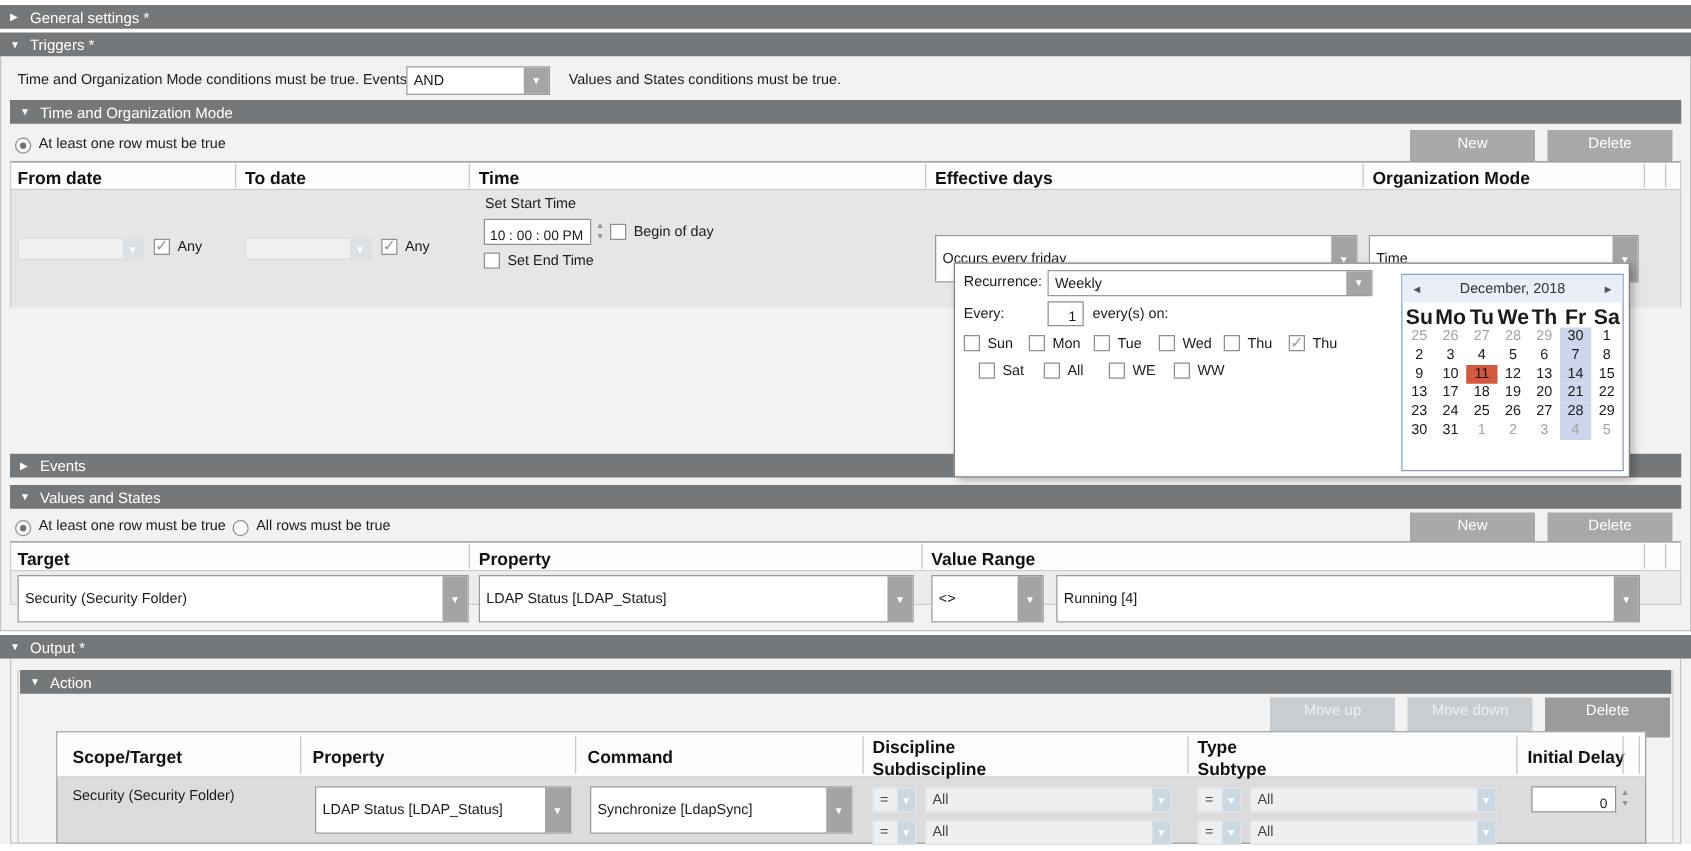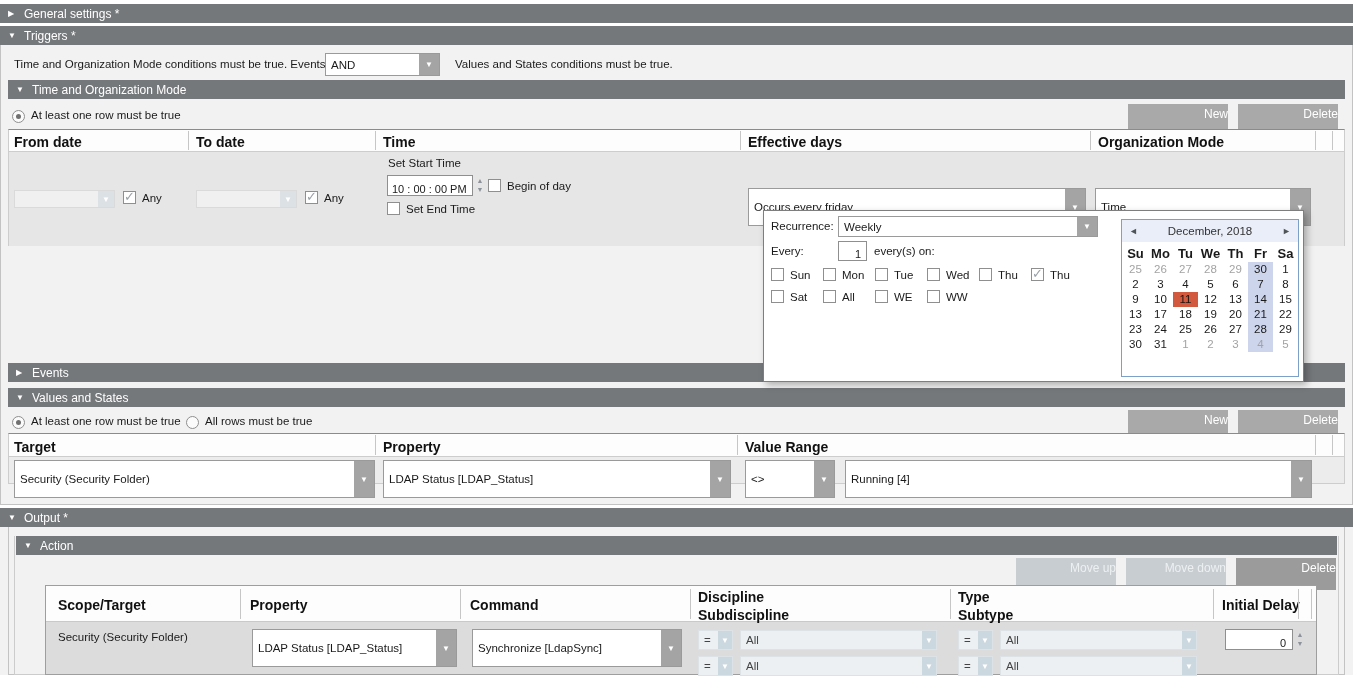--- a/index.html
+++ b/index.html
@@ -3,21 +3,21 @@
 <meta charset="utf-8">
 <style>
 *{margin:0;padding:0;box-sizing:border-box}
 body{background:#ffffff;font-family:"Liberation Sans",sans-serif}
 .screen{position:relative;width:1353px;height:681px;background:#ffffff;overflow:hidden;font-size:12px;color:#1a1a1a}
 .abs{position:absolute}
 .panel{position:absolute;background:#f2f2f2}
 .bar{position:absolute;height:19px;background:#75787b;color:#fff;display:flex;align-items:center;font-size:12px}
 .bar .tri{width:24px;padding-left:8px;font-size:8px;flex:none}
 .bar .bt{white-space:nowrap}
-.btn{position:absolute;width:100px;height:32px;background:#a9a9a9;color:#fff;font-size:12px;text-align:right;line-height:20px;cursor:pointer}
+.btn{position:absolute;width:100px;height:32px;background:#a9a9a9;color:#fff;font-size:12px;text-align:center;line-height:20px;cursor:pointer}
 .btn.dis{background:#c8cdd1;color:#edf0f1}
 .btn.dark{background:#9b9b9b}
 .lbl{position:absolute;font-size:11.5px;white-space:nowrap;color:#1a1a1a}
 .th{position:absolute;font-weight:bold;font-size:14px;white-space:nowrap;color:#111}
 .vsep{position:absolute;width:1px;background:#c6c6c6}
 .combo{position:absolute;height:38px;background:#fff;border:1px solid #9a9a9a;display:flex;align-items:center}
 .combo .ctxt{flex:1;padding:0 5px;font-size:11.5px;white-space:nowrap;overflow:hidden}
 .combo .arr{align-self:stretch;width:20px;flex:none;background:#a4a4a4;color:#fff;font-size:8px;display:flex;align-items:center;justify-content:center}
 .combo.off{background:#f0f0f0;border-color:#dadada;color:#8a8a8a}
 .combo.off .arr{background:#dce1e6;width:16px}
@@ -34,21 +34,21 @@
 .spin{position:absolute;width:12px;display:flex;flex-direction:column;align-items:center;justify-content:center;font-size:7px;color:#8d939a;line-height:1.2}
 .popup{position:absolute;left:763px;top:210px;width:541px;height:172px;background:#fff;border:1px solid #7e7e7e;box-shadow:3px 3px 7px rgba(0,0,0,.28);z-index:5}
 .p-abs{position:absolute}
 .days{position:absolute;display:flex}
 .days .cb{position:static;width:52px;flex:none}
 .cal{position:absolute;left:357px;top:8px;width:178px;height:158px;background:#fff;border:1px solid #7ba1c9}
 .cal-head{height:22px;background:#e9eef8;display:flex;align-items:center;justify-content:space-between;padding:0 7px;font-size:11.5px;color:#333}
 .cal-head .nav{font-size:9px;color:#4f5458;cursor:pointer}
 .cal-days,.cal-grid{display:grid;grid-template-columns:repeat(7,25px);padding-left:1px}
 .cal-days{padding-top:3px}
-.cal-dn{height:17px;line-height:17px;text-align:center;font-weight:bold;font-size:13px}
+.cal-dn{height:17px;line-height:17px;text-align:center;font-weight:bold;font-size:17px}
 .cal-cell{height:15px;line-height:15px;text-align:center;font-size:11.5px;cursor:pointer}
 .cal-cell.muted{color:#a3a3a3}
 .cal-cell.fri{background:#ccd5ec}
 .cal-cell.today{background:#d2583e;color:#1d120d}
 .obox{position:absolute;border:1px solid #c3c3c3;border-top:none}
 .t3head{position:absolute;background:#fdfdfd;border-bottom:1px solid #c9c9c9}
 </style>
 </head>
 <body>
 
@@ -301,21 +301,21 @@
         </span>
         <span class="cb">
           <span class="cbox"></span>
           <span>Thu</span>
         </span>
         <span class="cb on">
           <span class="cbox"></span>
           <span>Thu</span>
         </span>
       </div>
-    <div class="days" style="left:7px;top:79px">
+    <div class="days" style="left:19px;top:79px">
         <span class="cb">
           <span class="cbox"></span>
           <span>Sat</span>
         </span>
         <span class="cb">
           <span class="cbox"></span>
           <span>All</span>
         </span>
         <span class="cb">
           <span class="cbox"></span>

